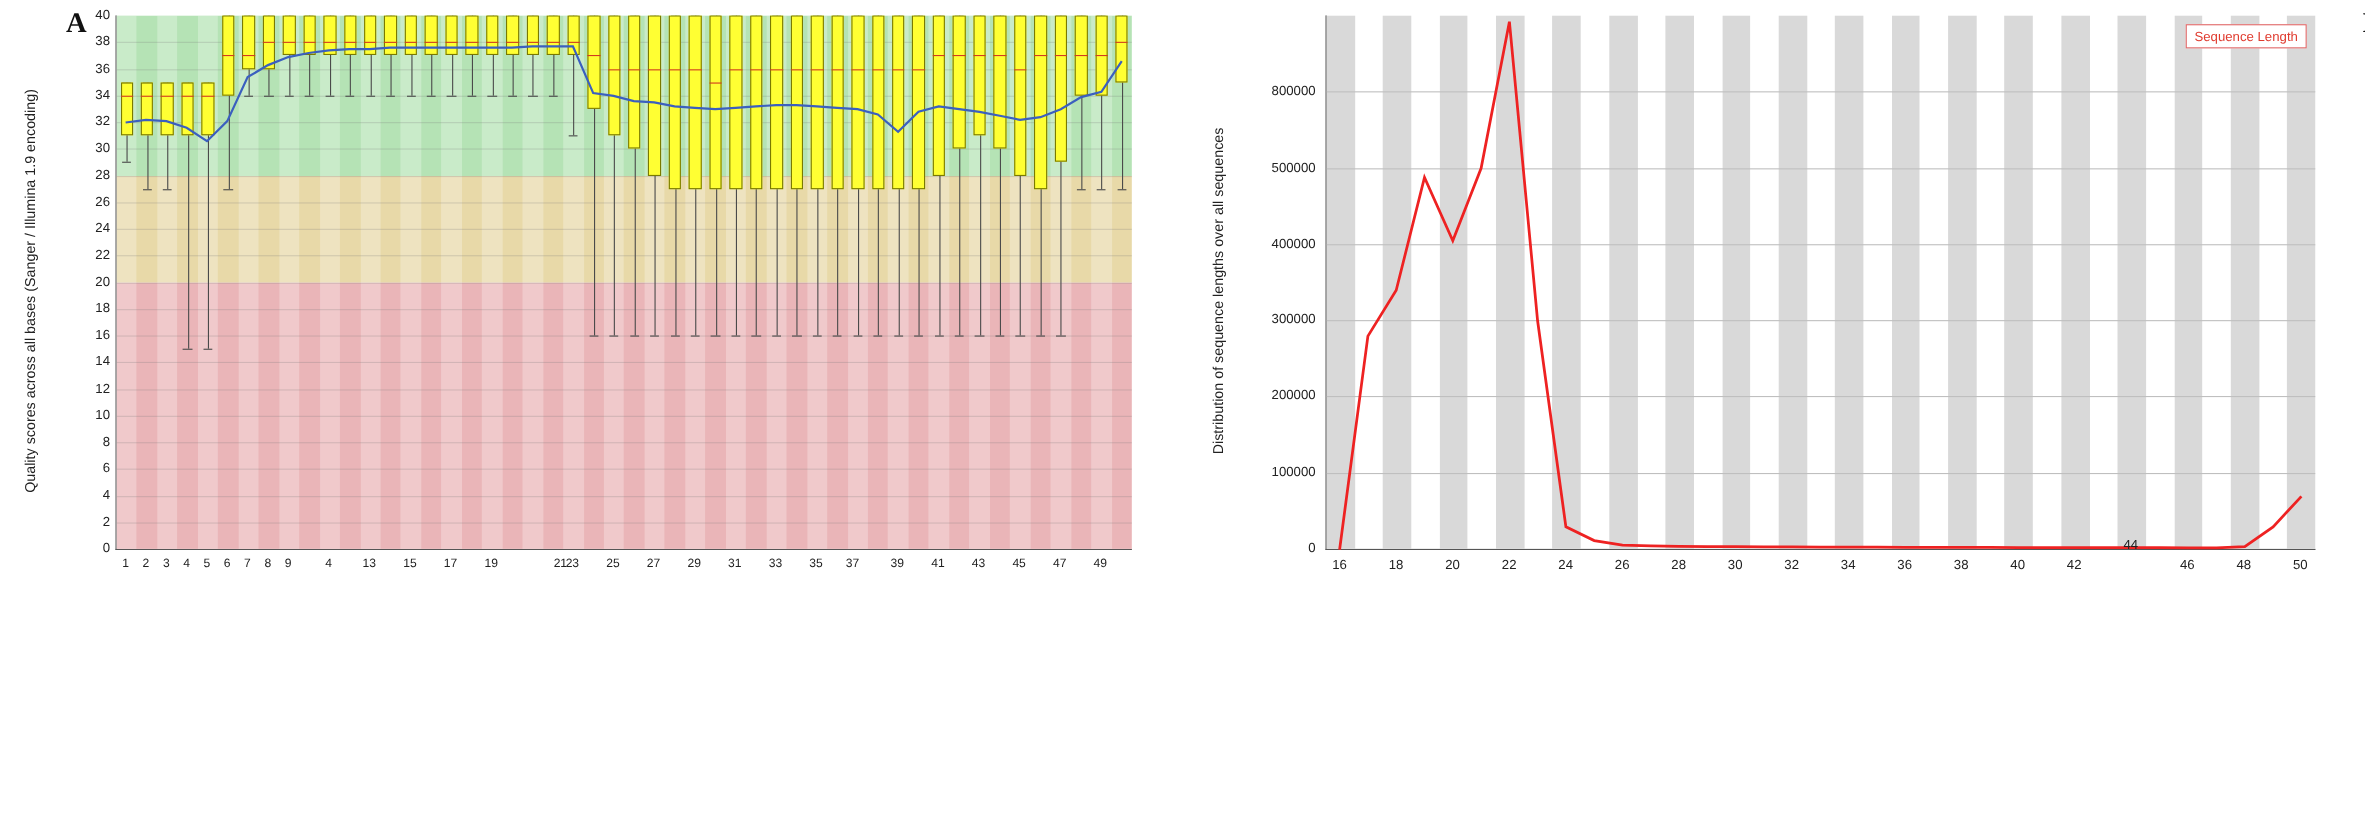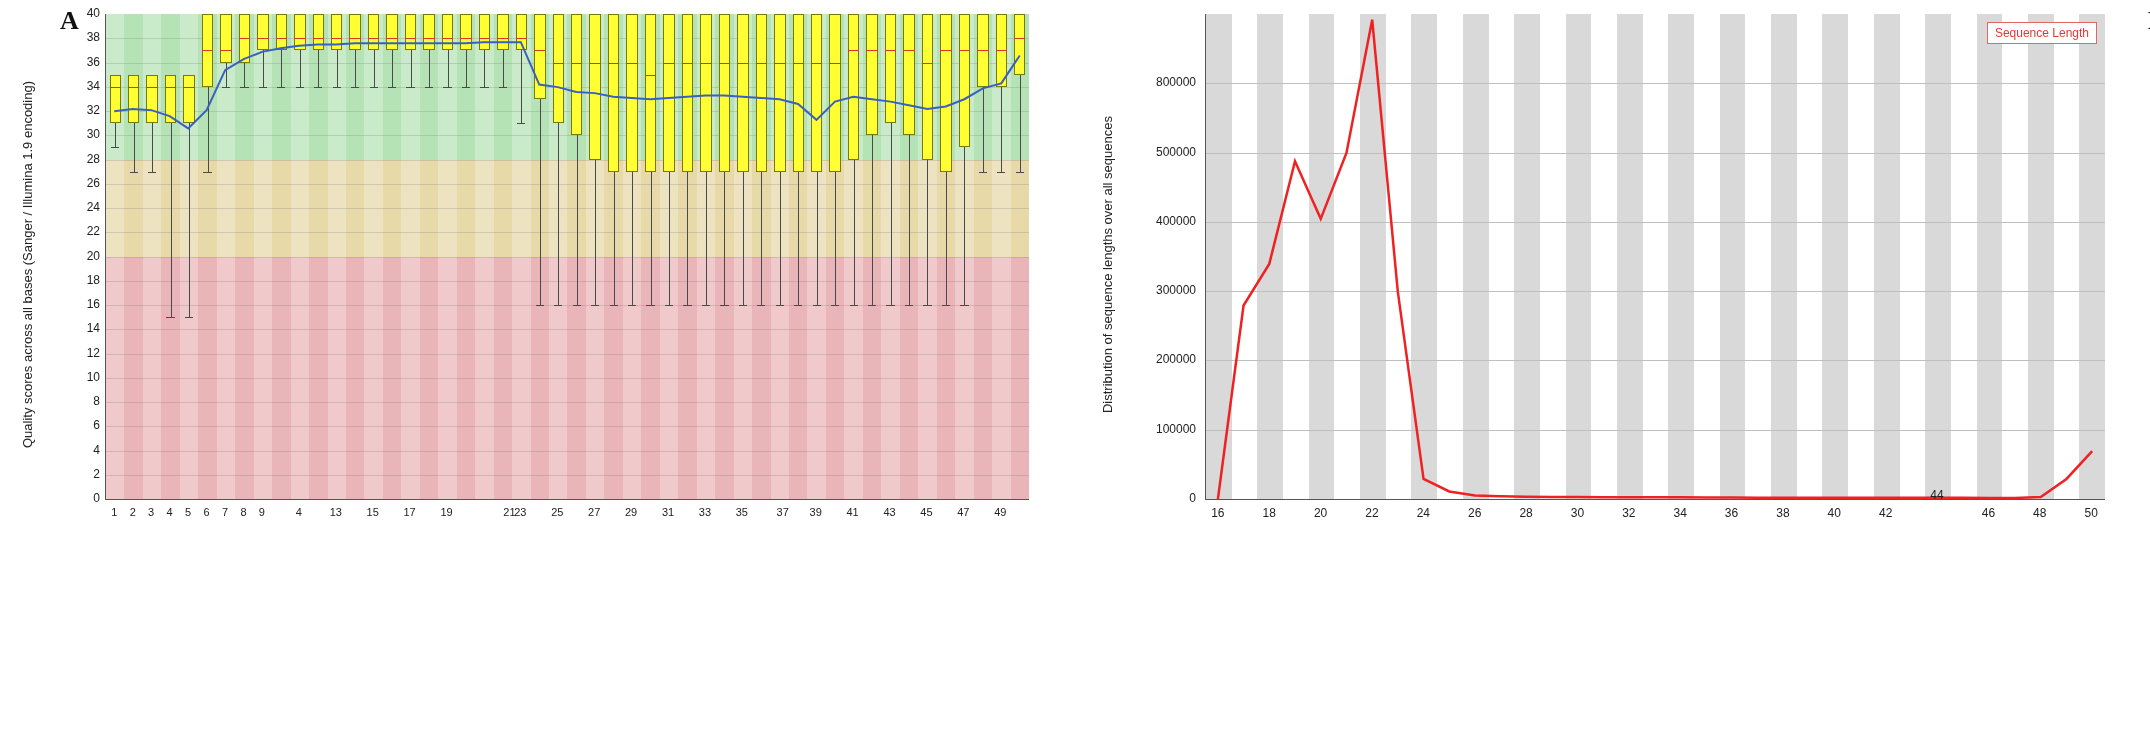--- a/index.html
+++ b/index.html
@@ -464,21 +464,21 @@
         <div class="tick-label" style="font-size: 11px; left: 399.59px; width: 20px; text-align: center; top: 506px;">17</div>
         <div class="tick-label" style="font-size: 11px; left: 436.51px; width: 20px; text-align: center; top: 506px;">19</div>
         <div class="tick-label" style="font-size: 11px; left: 473.43px; width: 20px; text-align: center; top: 506px; margin-left: 26px;">21</div>
         <div class="tick-label" style="font-size: 11px; left: 510.35px; width: 20px; text-align: center; top: 506px;">23</div>
         <div class="tick-label" style="font-size: 11px; left: 547.27px; width: 20px; text-align: center; top: 506px;">25</div>
         <div class="tick-label" style="font-size: 11px; left: 584.19px; width: 20px; text-align: center; top: 506px;">27</div>
         <div class="tick-label" style="font-size: 11px; left: 621.11px; width: 20px; text-align: center; top: 506px;">29</div>
         <div class="tick-label" style="font-size: 11px; left: 658.03px; width: 20px; text-align: center; top: 506px;">31</div>
         <div class="tick-label" style="font-size: 11px; left: 694.95px; width: 20px; text-align: center; top: 506px;">33</div>
         <div class="tick-label" style="font-size: 11px; left: 731.87px; width: 20px; text-align: center; top: 506px;">35</div>
-        <div class="tick-label" style="font-size: 11px; left: 768.79px; width: 20px; text-align: right; top: 506px;">37</div>
+        <div class="tick-label" style="font-size: 11px; left: 768.79px; width: 20px; text-align: left; top: 506px;">37</div>
         <div class="tick-label" style="font-size: 11px; left: 805.71px; width: 20px; text-align: center; top: 506px;">39</div>
         <div class="tick-label" style="font-size: 11px; left: 842.63px; width: 20px; text-align: center; top: 506px;">41</div>
         <div class="tick-label" style="font-size: 11px; left: 879.55px; width: 20px; text-align: center; top: 506px;">43</div>
         <div class="tick-label" style="font-size: 11px; left: 916.47px; width: 20px; text-align: center; top: 506px;">45</div>
         <div class="tick-label" style="font-size: 11px; left: 953.39px; width: 20px; text-align: center; top: 506px;">47</div>
         <div class="tick-label" style="font-size: 11px; left: 990.31px; width: 20px; text-align: center; top: 506px;">49</div>
       </div>
 
     <div class="vert-title" id="ylabelA" style="left: 0px; top: 0px; width: 486px; text-align: center; transform: translate(-216px, 257px) rotate(-90deg);">Quality scores across all bases (Sanger / Illumina 1.9 encoding)</div>
   </div>

